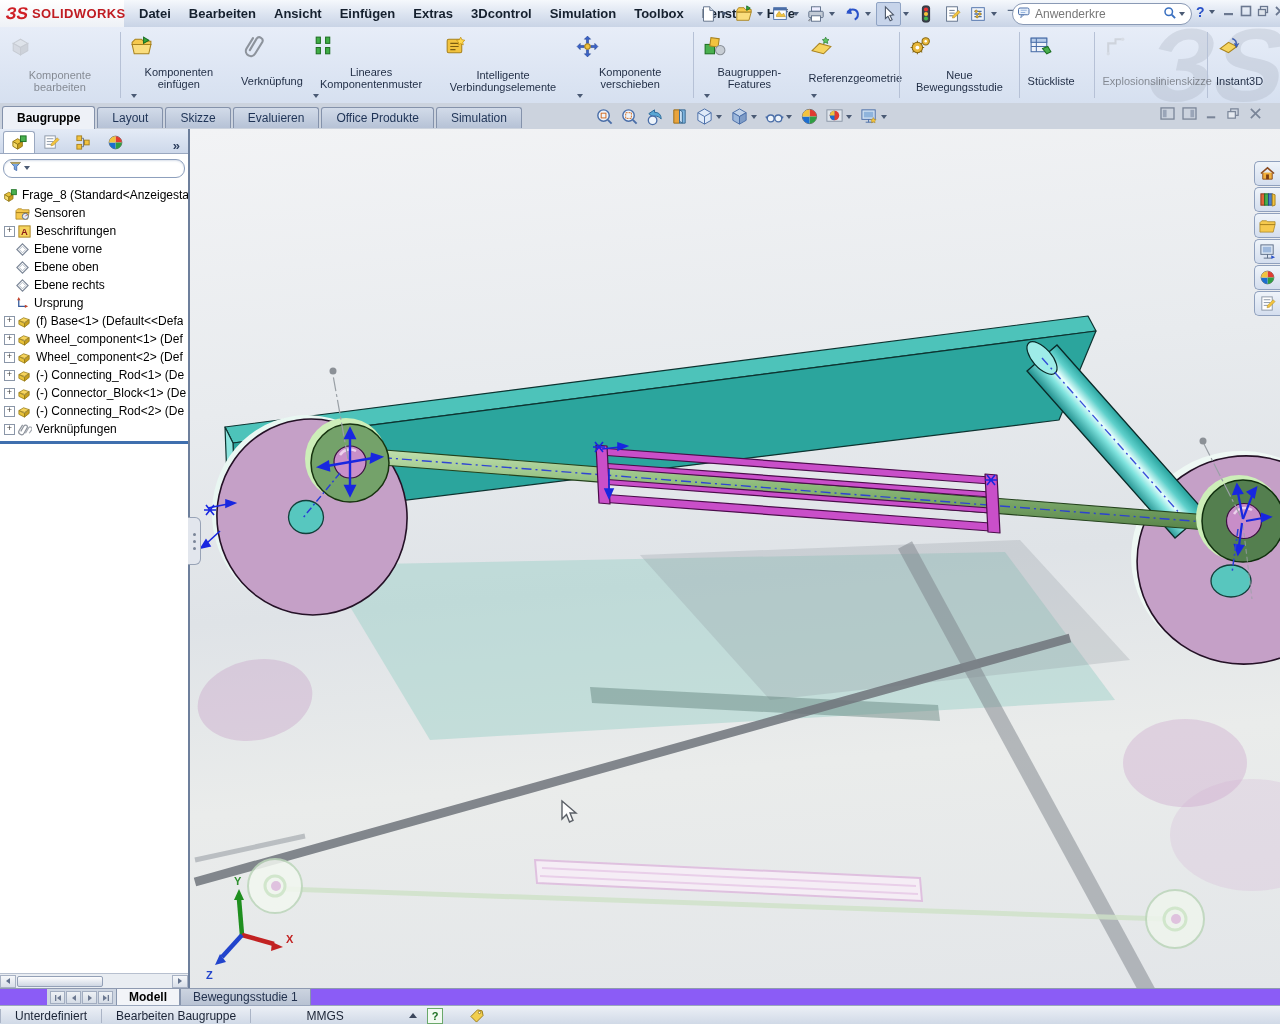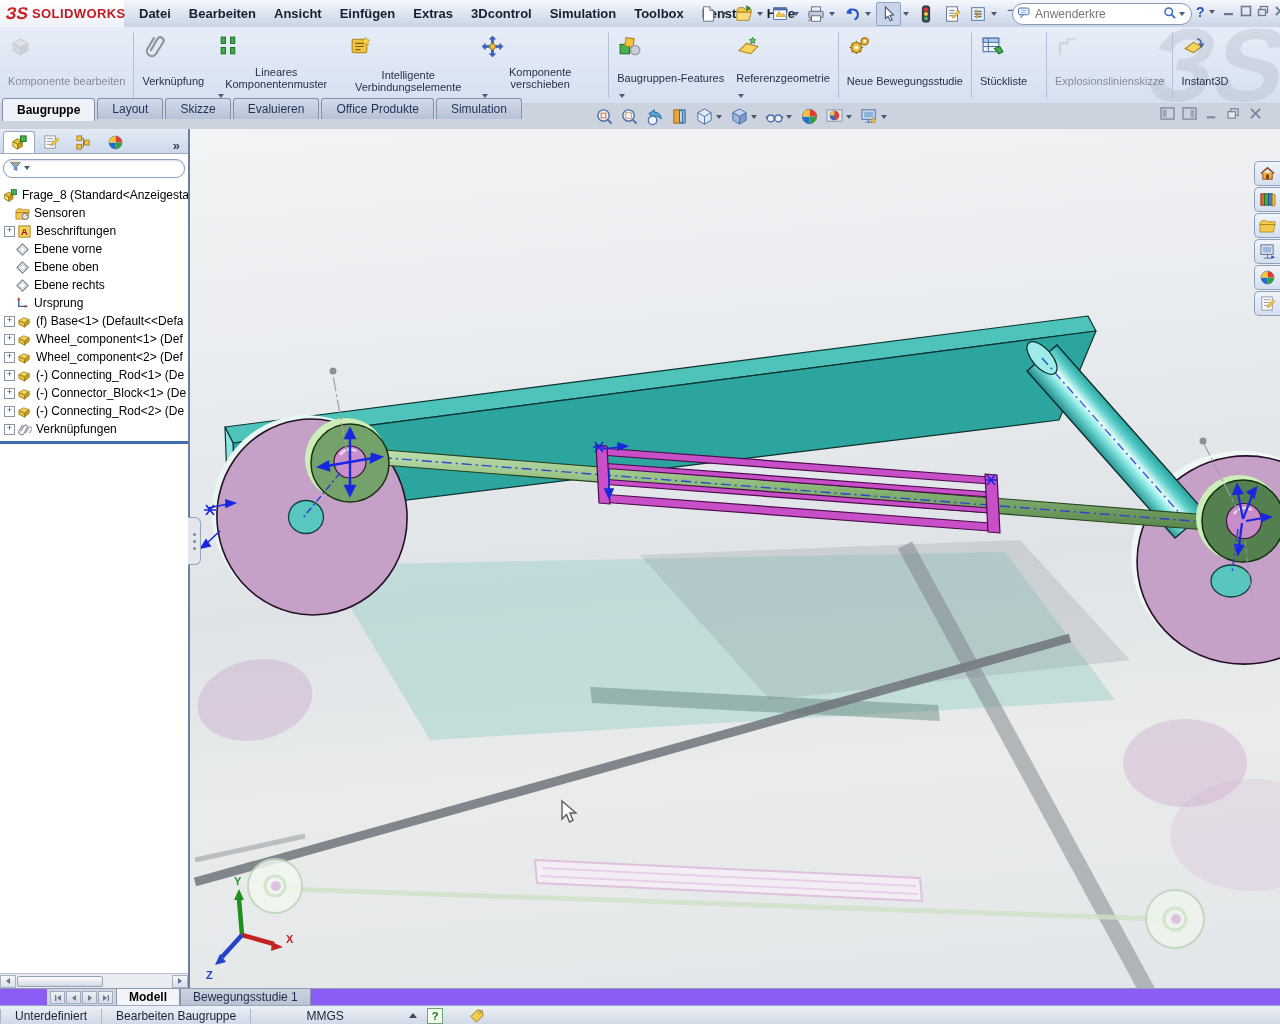--- a/index.html
+++ b/index.html
@@ -42,21 +42,21 @@
   .ric{height:28px;display:flex;align-items:center;justify-content:center;}
   .ric svg{width:25px;height:25px;}
   .rlabel{font-size:11px;line-height:12px;text-align:center;color:#1f2c44;margin-top:2px;flex:1;
     display:flex;align-items:center;}
   .rbtn .caret{margin-top:1px;margin-bottom:2px;}
   .rbtn.disabled{opacity:.5;filter:grayscale(.85);}
   .rsep{width:1px;background:#b6c1d6;margin:5px 2px;}
   
   #tabrow{position:absolute;left:0;top:103px;width:1280px;height:26px;background:#ccd3de;
     border-bottom:1px solid #b2bac6;}
-  #ctabs{position:absolute;left:2px;bottom:8px;display:flex;align-items:flex-start;}
+  #ctabs{position:absolute;left:2px;bottom:0;display:flex;align-items:center;}
   .ctab{height:20px;line-height:20px;padding:0 14px;border:1px solid #8492ab;border-bottom:none;
     background:linear-gradient(#d2dbe9,#b6c2d6);font-size:12px;color:#1e3356;
     border-radius:3px 3px 0 0;margin-right:2px;}
   .ctab.active{background:#eef1f7;font-weight:bold;color:#000;height:22px;line-height:22px;}
   #headsup{position:absolute;left:593px;top:3px;display:flex;align-items:center;gap:2px;}
   .hbtn{display:flex;align-items:center;padding:1px 2px;border-radius:2px;}
   .hbtn svg{width:19px;height:19px;}
   #docbtns{position:absolute;left:1160px;top:4px;display:flex;align-items:center;gap:7px;}
   #docbtns span{display:flex;align-items:center;justify-content:center;}
   #docbtns svg{width:15px;height:13px;}
@@ -329,20 +329,31 @@
                 <path d="M19 9v7l-7 4v-7z" fill="#aab1b9" stroke="#9aa0a8"></path>
               </g>
             </svg>
           </div>
           <div class="rlabel">Komponente bearbeiten</div>
         </div>
         <div class="rsep"></div>
         <div class="rbtn">
           <div class="ric">
             <svg viewBox="0 0 24 24">
+              <path d="M3 8l3-3h6l2 2h7v3H3z" fill="#f6c94e" stroke="#a8821e"></path>
+              <path d="M3 10h18l-2 9H5z" fill="#fadd7d" stroke="#a8821e"></path>
+              <path d="M14 3l5 3-5 3z" fill="#34a53c" stroke="#1c6e22"></path>
+            </svg>
+          </div>
+          <div class="rlabel">Komponenten einfügen</div>
+          <span class="caret"></span>
+        </div>
+        <div class="rbtn">
+          <div class="ric">
+            <svg viewBox="0 0 24 24">
               <path d="M8.5 15.5L15 4.5a3.2 3.2 0 015.5 3.2L13.5 19a4.8 4.8 0 01-8.3-4.8L11.5 4" fill="none" stroke="#8d939c" stroke-width="2" stroke-linecap="round"></path>
             </svg>
           </div>
           <div class="rlabel">Verknüpfung</div>
         </div>
         <div class="rbtn">
           <div class="ric">
             <svg viewBox="0 0 24 24">
               <g fill="#3fae46" stroke="#1d7022">
                 <rect x="5" y="3" width="4" height="6"></rect>

